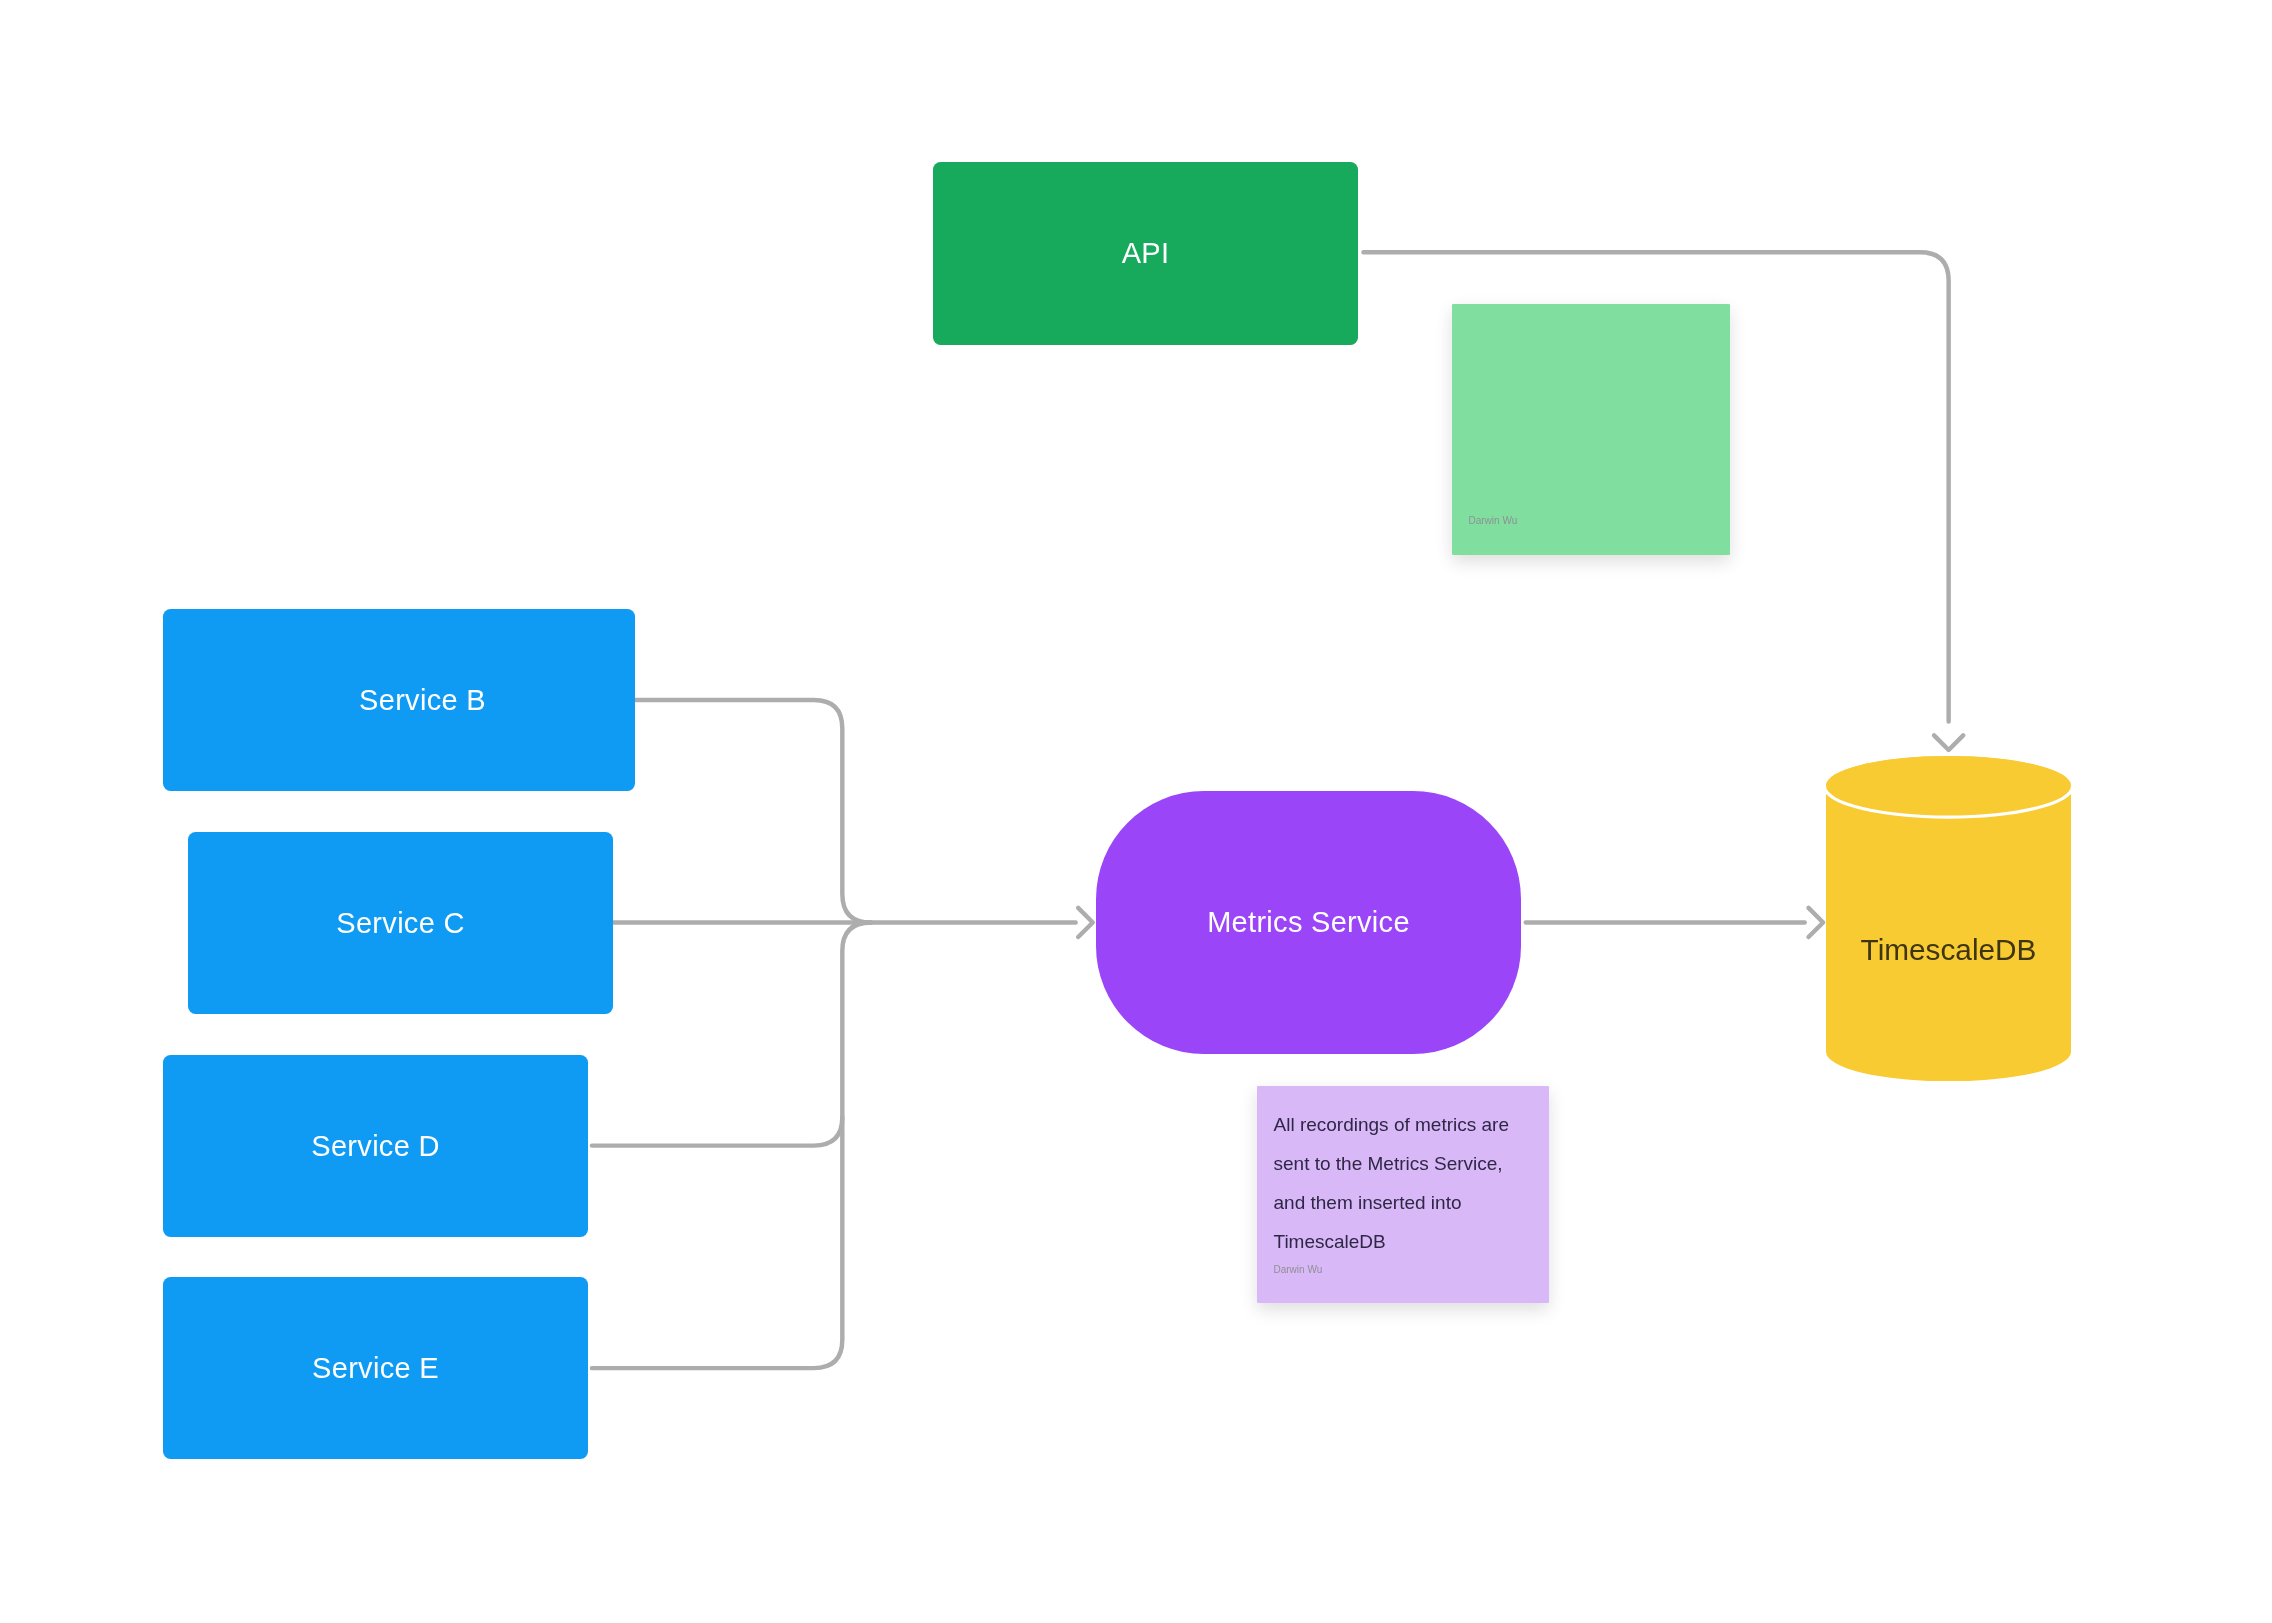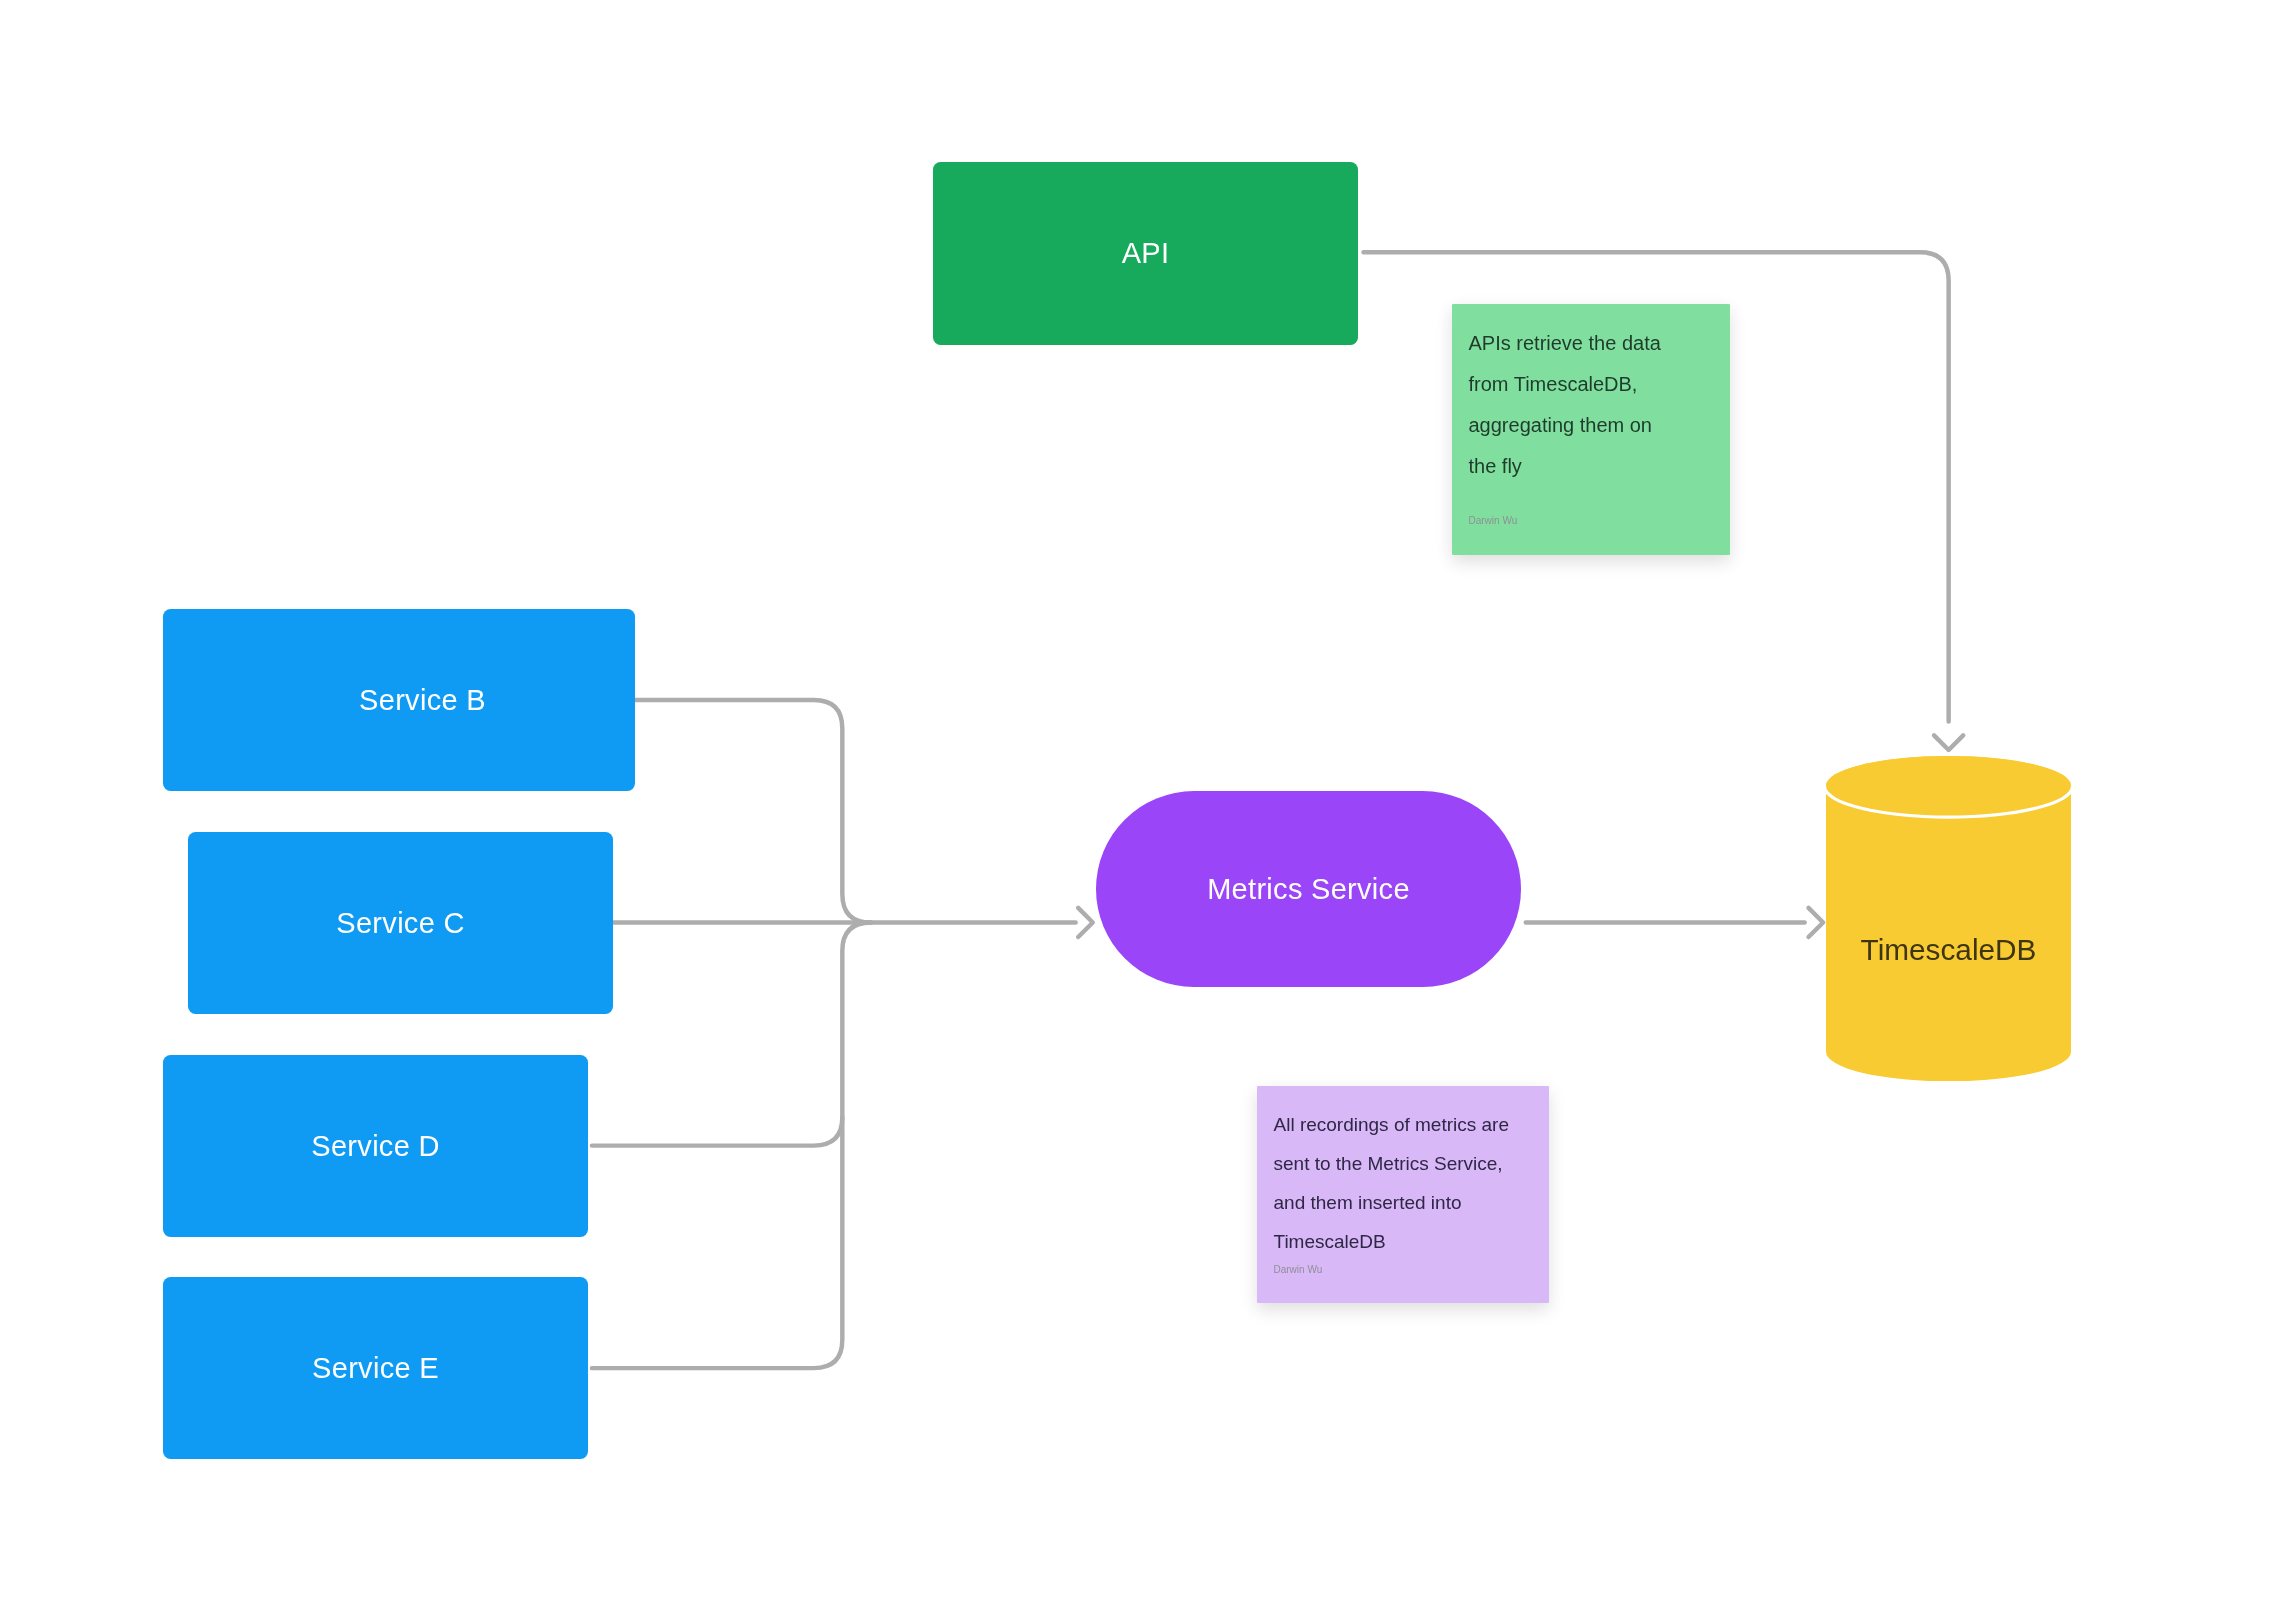--- a/index.html
+++ b/index.html
@@ -18,21 +18,21 @@
     letter-spacing: 0.3px;
   }
   .rect-node { width: 425px; height: 182px; border-radius: 7.6px; }
   #node-api        { left: 933px; top: 162px;  height: 183px; }
   #node-service-b  { left: 163px;  top: 609px; padding-left: 47px;  }
   #node-service-c  { left: 163px;  top: 832px; margin-left: 25px; }
   #node-service-d  { left: 163px;  top: 1055px; }
   #node-service-e  { left: 163px;  top: 1277px; }
   #node-metrics {
     left: 1096px; top: 791px;
-    width: 425px; height: 196px;
+    width: 425px; height: 263px;
     border-radius: 108px;
   }
   #connector-layer, #cylinder-wrap svg { display: block; }
   #connector-layer {
     position: absolute; left: 0; top: 0;
     width: 2273px; height: 1623px;
   }
   #cylinder-wrap {
     position: absolute; left: 1826px; top: 756px;
     width: 245px; height: 326px;
@@ -107,26 +107,20 @@
 <div id="cylinder-wrap">
   <svg viewBox="0 0 387 514" xmlns="http://www.w3.org/2000/svg">
     <path d="M0 47 L0 467 A193.5 47 0 0 0 387 467 L387 47 A193.5 47 0 0 0 0 47 Z" fill="#f9cb33"></path>
     <path d="M0 47 A193.5 47 0 0 0 387 47" fill="none" stroke="#ffffff" stroke-width="10"></path>
     <ellipse cx="193.5" cy="47" rx="193.5" ry="47" fill="#f9cb33"></ellipse>
     <text x="193.5" y="322" text-anchor="middle" fill="#3e3512">TimescaleDB</text>
   </svg>
 </div>
 
 <div class="sticky-note" id="note-api" style="background: rgb(128, 223, 159); color: rgb(30, 59, 43);">
-  <div>
-      <div>APIs retrieve the data</div>
-      <div>from TimescaleDB,</div>
-      <div>aggregating them on</div>
-      <div>the fly</div>
-    </div>
   <div class="note-author" style="color: rgb(142, 144, 149);">Darwin Wu</div>
 </div>
 
 <div class="sticky-note" id="note-metrics" style="background: rgb(217, 184, 247); color: rgb(46, 39, 69);">
   <div>
       <div>All recordings of metrics are</div>
       <div>sent to the Metrics Service,</div>
       <div>and them inserted into</div>
       <div>TimescaleDB</div>
     </div>

